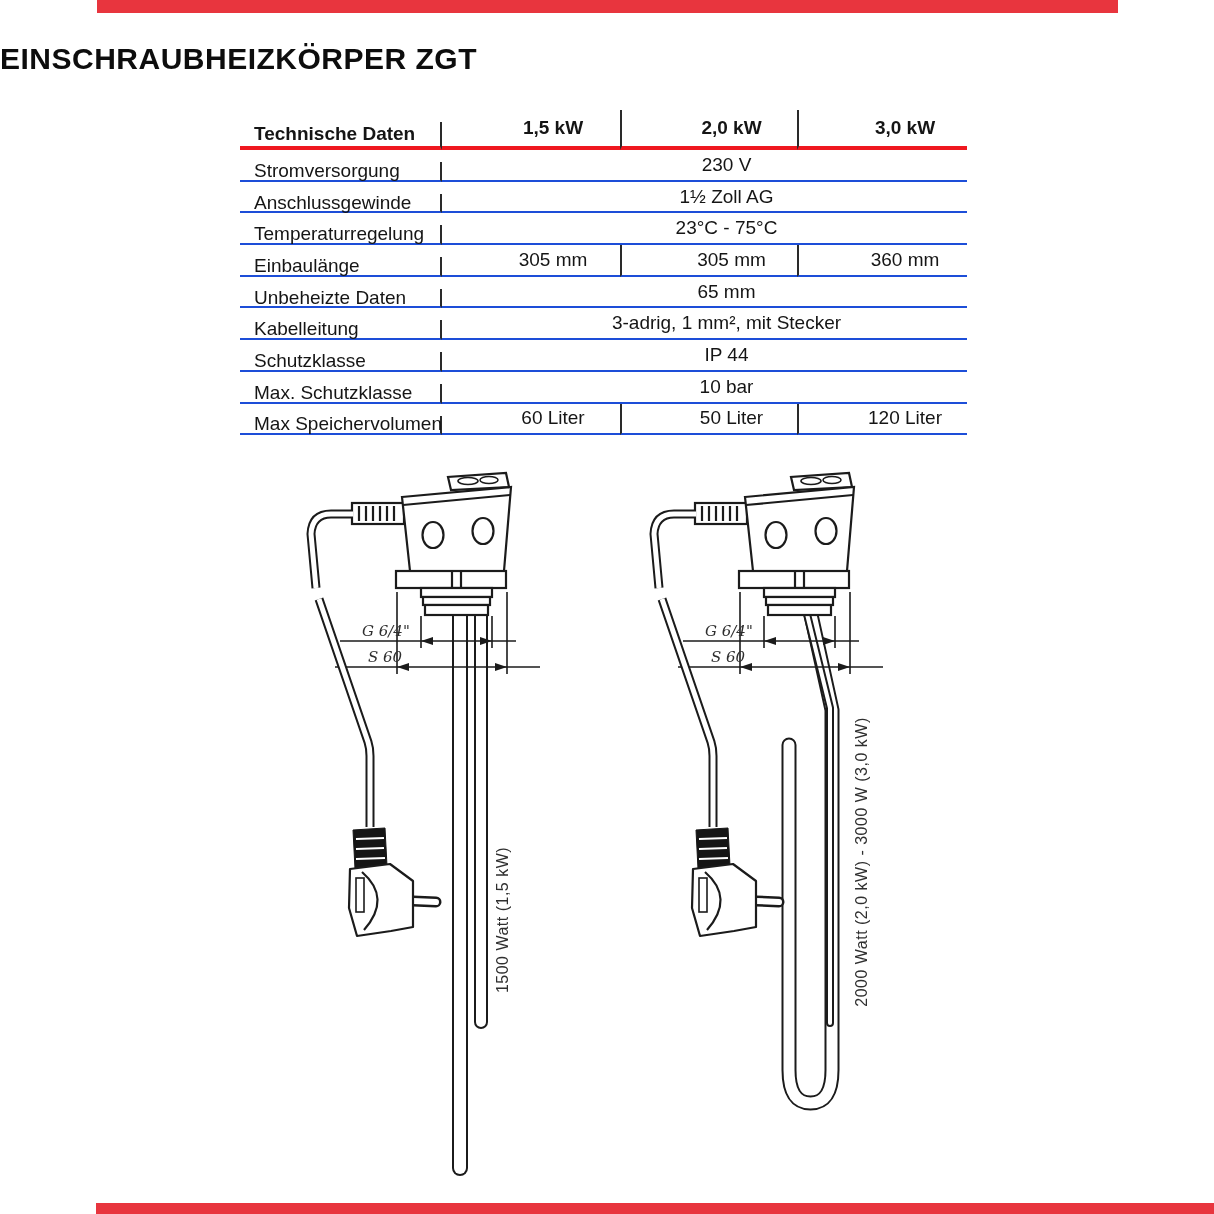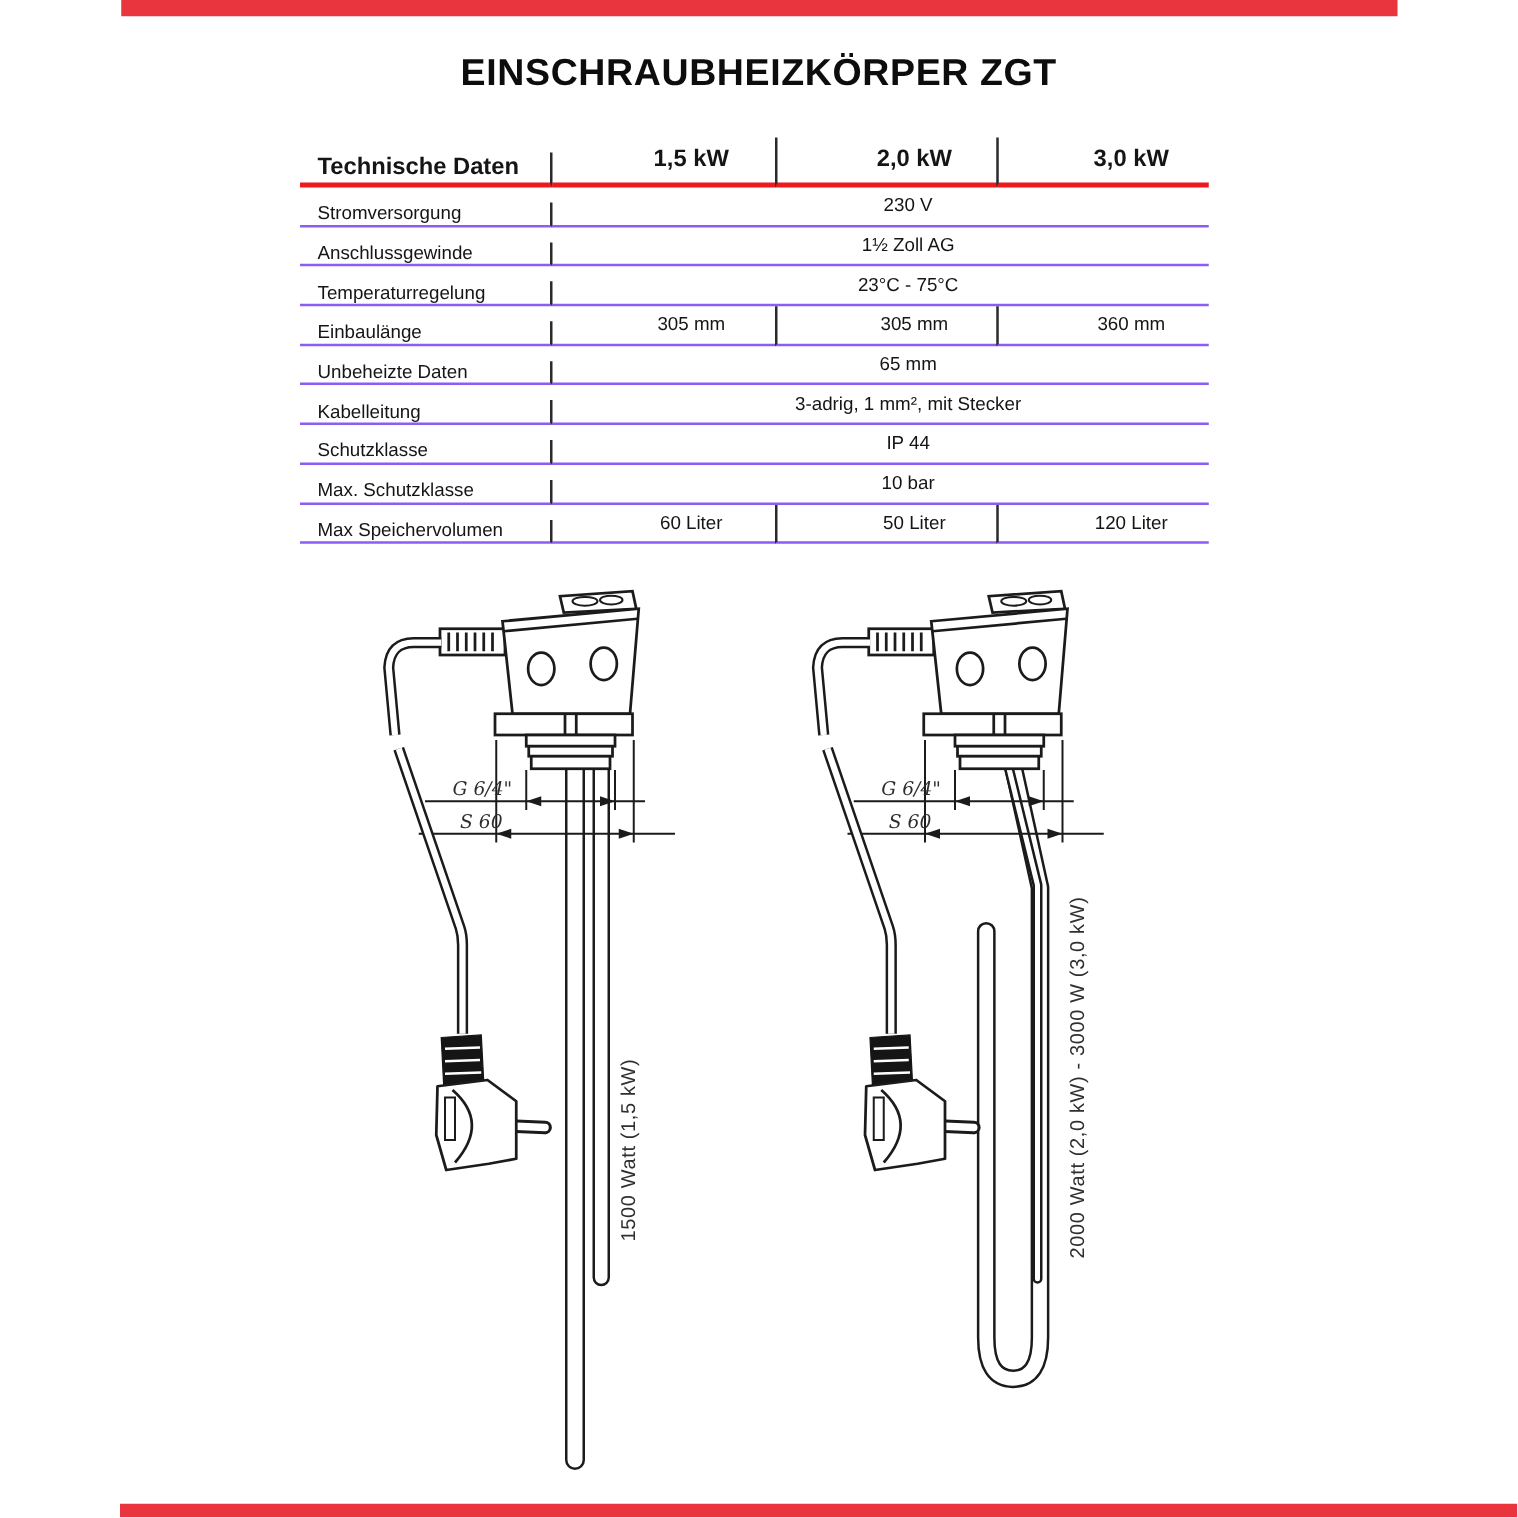--- a/index.html
+++ b/index.html
@@ -1,29 +1,29 @@
 <!DOCTYPE html>
 <html><head>
 <meta charset="utf-8">
 <style>
   html,body{margin:0;padding:0;background:#ffffff;}
   .page{position:relative;width:1214px;height:1214px;background:#ffffff;overflow:hidden;
         font-family:"Liberation Sans",sans-serif;color:#151515;}
   .redbar{position:absolute;background:#e8353e;}
   .redbar.top{left:97px;top:0;width:1021px;height:13px;}
   .redbar.bottom{left:96px;top:1203px;width:1118px;height:11px;}
-  .title{position:absolute;top:42px;left:0;width:100%;text-align:center;
+  .title{position:absolute;top:42px;left:0;width:100%;
          font-size:30px;font-weight:bold;letter-spacing:.5px;color:#0d0d0d;}
   
   .table{position:absolute;left:240px;top:110px;width:727px;
          display:grid;grid-template-columns:202px 178px 177px 170px;
          grid-template-rows:40px repeat(9,31.7px);}
   .tr{display:contents;}
-  .td{display:flex;align-items:center;border-bottom:2px solid #8b5cf6;
-      font-size:15px;white-space:nowrap;}
+  .td{display:flex;align-items:center;border-bottom:2px solid #1d4ed8;
+      font-size:19px;white-space:nowrap;}
   .td.label{padding-left:14px;border-right:2px solid #2a2a2a;margin-top:12px;}
   .td.val{justify-content:center;padding-left:44px;}
   .td.span3{grid-column:2 / 5;}
   .tr.head .td{border-bottom:4px solid #ef181f;font-weight:bold;}
   .tr.head .td.label{font-size:19px;}
   .tr.head .td.val{font-size:19px;}
   .sepline{border-left:2px solid #2a2a2a;}
   
   svg{position:absolute;left:0;top:0;}
   .ln{stroke:#1b1b1b;stroke-width:2.2;fill:none;}

